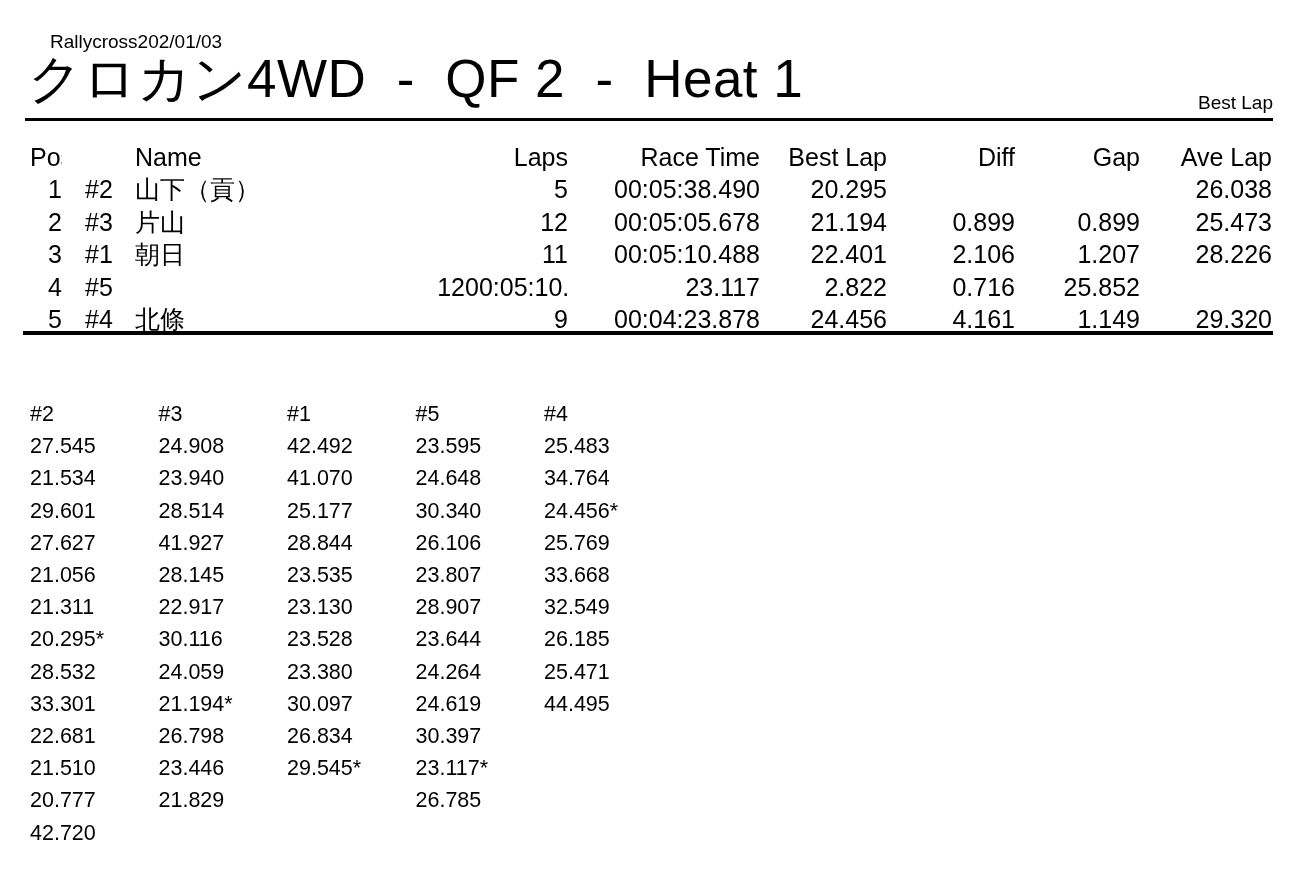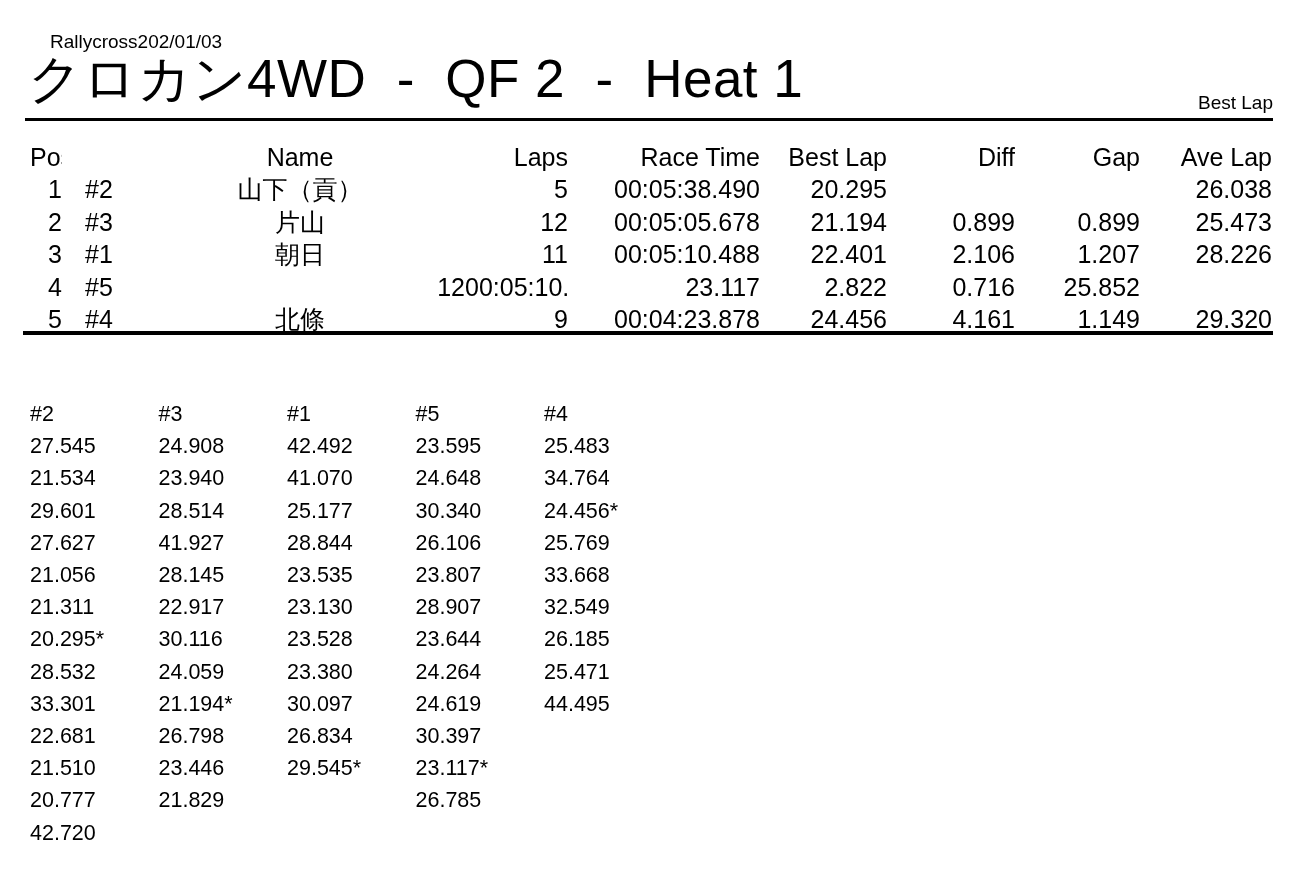--- a/index.html
+++ b/index.html
@@ -63,21 +63,21 @@
     font-size: 25px;
   }
   .rgrid {
     display: grid;
     grid-template-columns: 32px 73px 330px 103px 192px 127px 128px 125px 132px;
     line-height: 32.4px;
     white-space: pre;
   }
   .c { overflow: hidden; }
   .r { text-align: right; }
-  .l { text-align: center; }
+  .l { text-align: left; }
   .car-cell { text-align: left; padding-left: 23px; }
   .laps-section {
     position: absolute;
     left: 30px;
     top: 398px;
     display: flex;
     font-size: 21.5px;
   }
   .lapcol {
     width: 128.5px;

